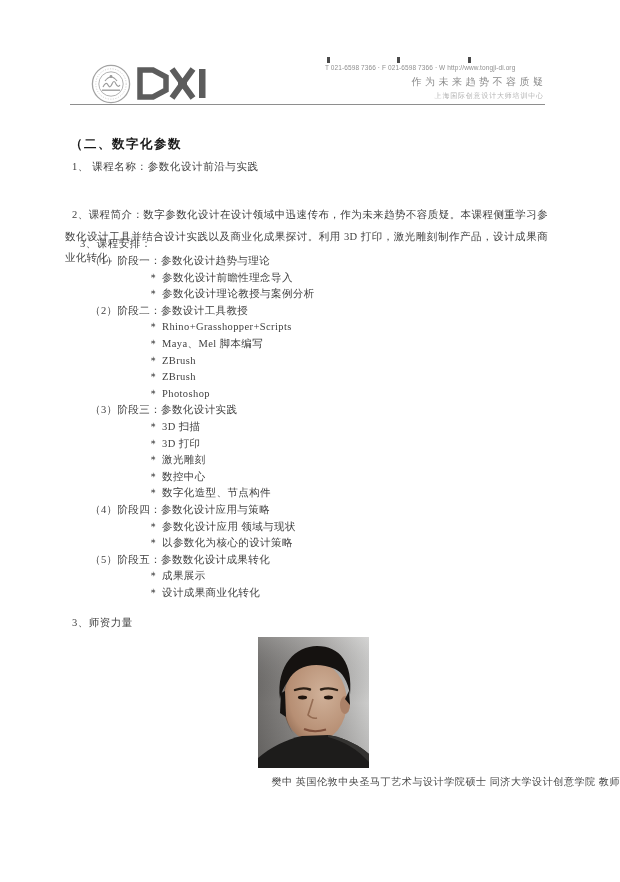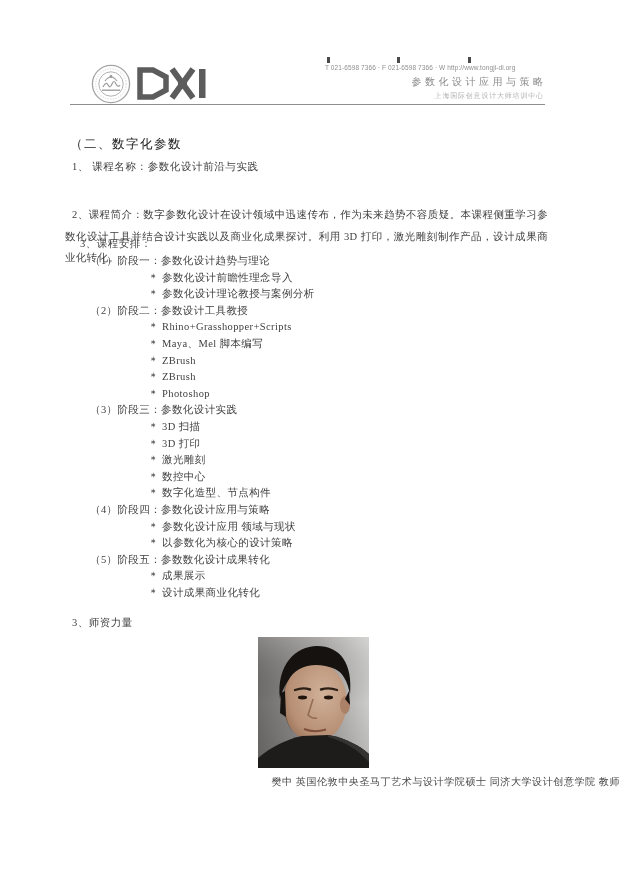--- a/index.html
+++ b/index.html
@@ -19,21 +19,21 @@
   .tick      { position:absolute; top:0; width:2.5px; height:6px; background:#4a4a4a; }
   .tick.t1{ left:2px; } .tick.t2{ left:72px; } .tick.t3{ left:143px; }
   .contact-line { font-size:6.5px; color:#8f8f8f; letter-spacing:0.1px; white-space:nowrap; text-align:left; }
   .academy-name { margin-top:4px; font-size:10px; color:#8a8a8a; letter-spacing:3.5px; white-space:nowrap; margin-right:-3.5px; }
   .center-name  { margin-top:2px; font-size:7px;  color:#b2b2b2; letter-spacing:0.8px; white-space:nowrap; margin-right:-0.8px; }
   .head-rule { position:absolute; left:70px; top:104px; width:475px; height:0;
                border-top:1.4px solid #8e8e8e; }
   
   .degrees-line { position:absolute; left:78px; top:109px; width:470px;
                   font-size:10.5px; letter-spacing:0.2px; color:#3c3c3c; white-space:nowrap; }
-  .section-title{ position:absolute; left:70px; top:136px; font-size:12.5px; font-weight:normal;
+  .section-title{ position:absolute; left:70px; top:136px; font-size:12.5px; font-weight:bold;
                   letter-spacing:1.5px; color:#181818; }
   .course-name  { position:absolute; left:72px; top:160px; font-size:10.5px; letter-spacing:0.6px; }
   .course-intro { position:absolute; left:65px; top:204px; width:483px;
                   font-size:10.5px; line-height:21.5px; letter-spacing:0.3px;
                   text-align:justify; text-indent:7px; }
   .schedule-label{ position:absolute; left:80px; top:237px; font-size:10.5px; letter-spacing:0.5px; }
   .stages { position:absolute; left:90px; top:253px; font-size:10.5px;
             line-height:16.6px; letter-spacing:0.4px; }
   .stage-title { white-space:nowrap; }
   .stage-item  { padding-left:58px; white-space:nowrap; }
@@ -66,21 +66,21 @@
     <rect x="62" y="2" width="6.5" height="29" fill="#5c5c5c"></rect>
   </svg>
 
   <div class="head-right">
     <div class="tick-row">
       <span class="tick t1"></span>
       <span class="tick t2"></span>
       <span class="tick t3"></span>
     </div>
     <div class="contact-line">T 021-6598 7366 · F 021-6598 7366 · W http://www.tongji-di.org</div>
-    <div class="academy-name">参数化设计应用与策略</div>
+    <div class="academy-name">作为未来趋势不容质疑</div>
     <div class="center-name">上海国际创意设计大师培训中心</div>
   </div>
 
   <div class="head-rule"></div>
 
 
   <h2 class="section-title">（二、数字化参数</h2>
 
   <p class="course-name">1、 课程名称：参数化设计前沿与实践</p>
 

